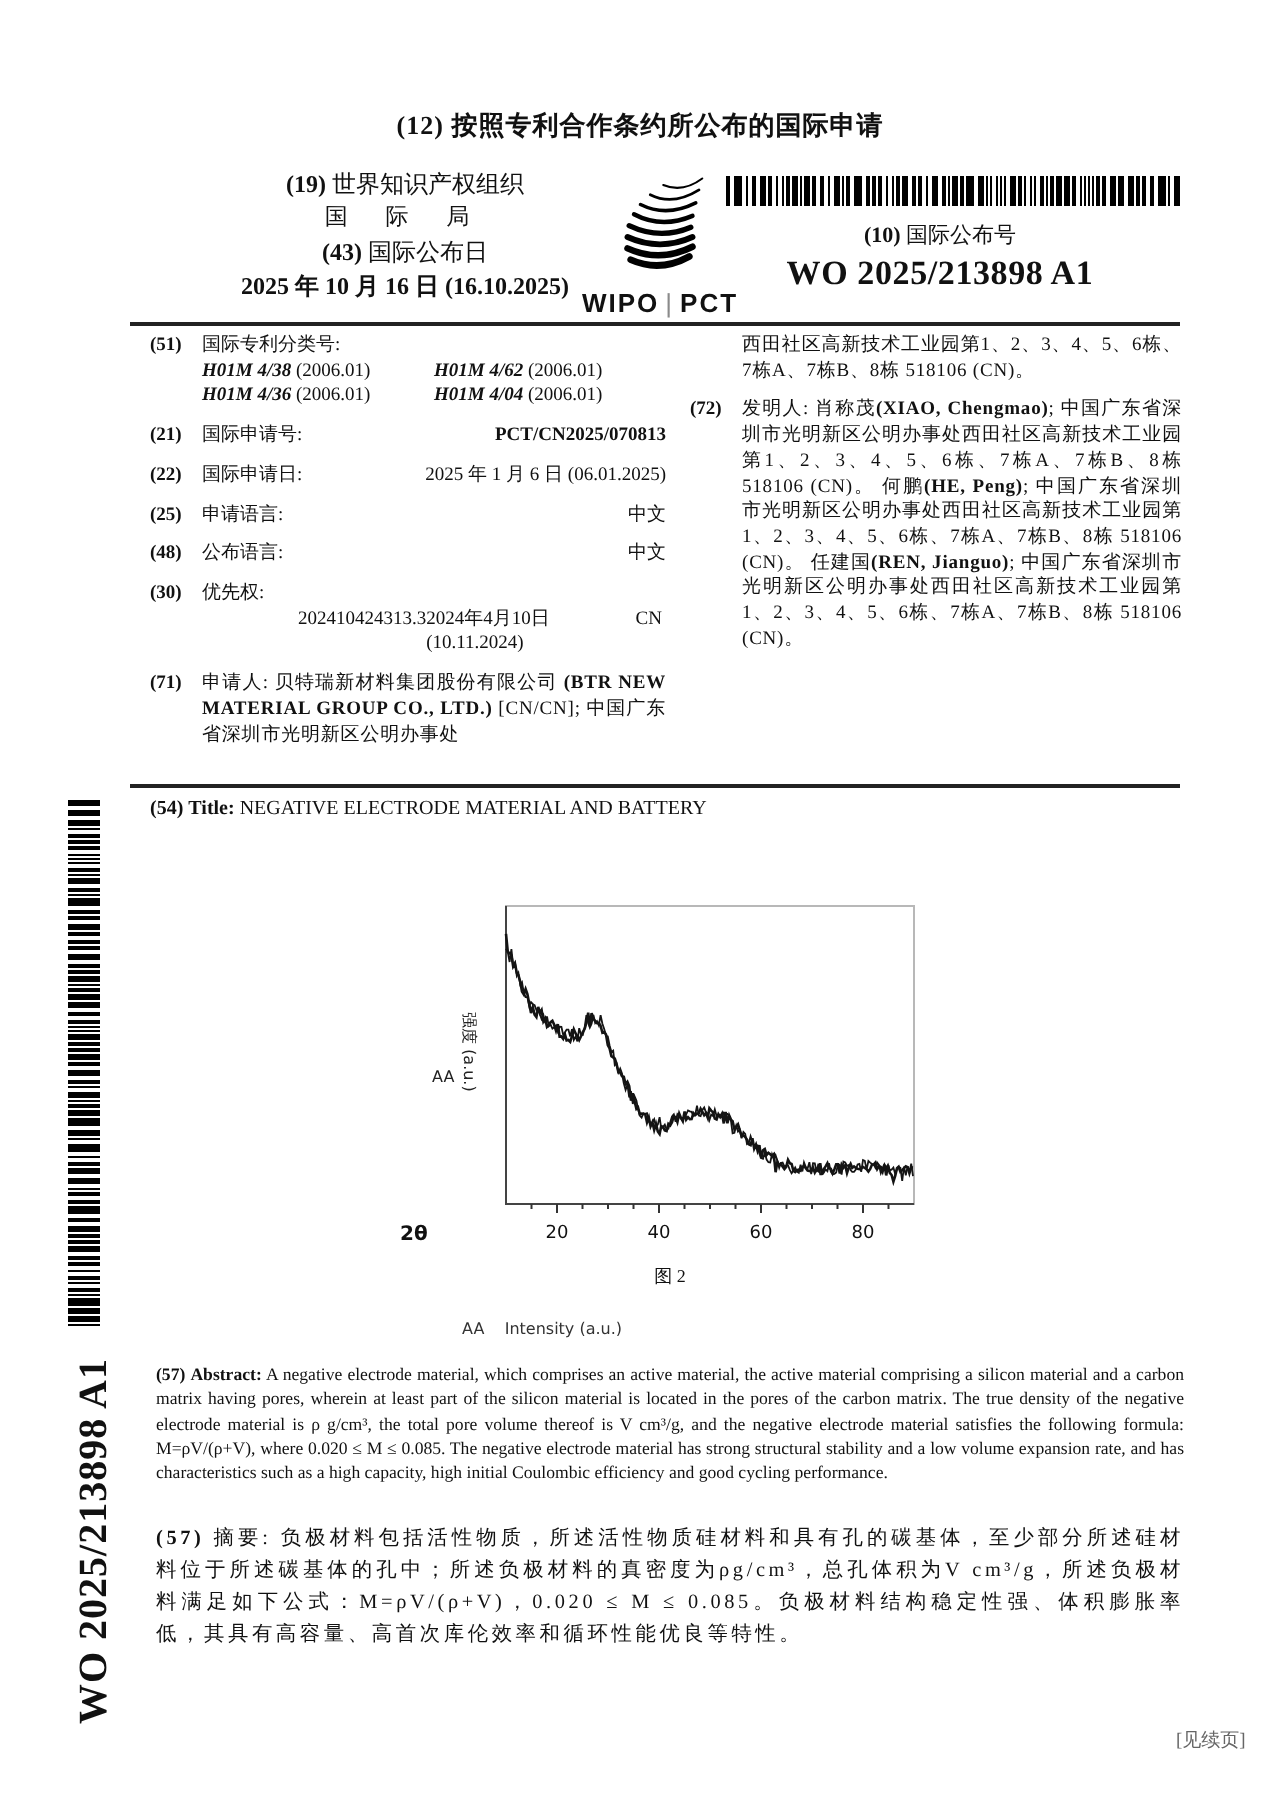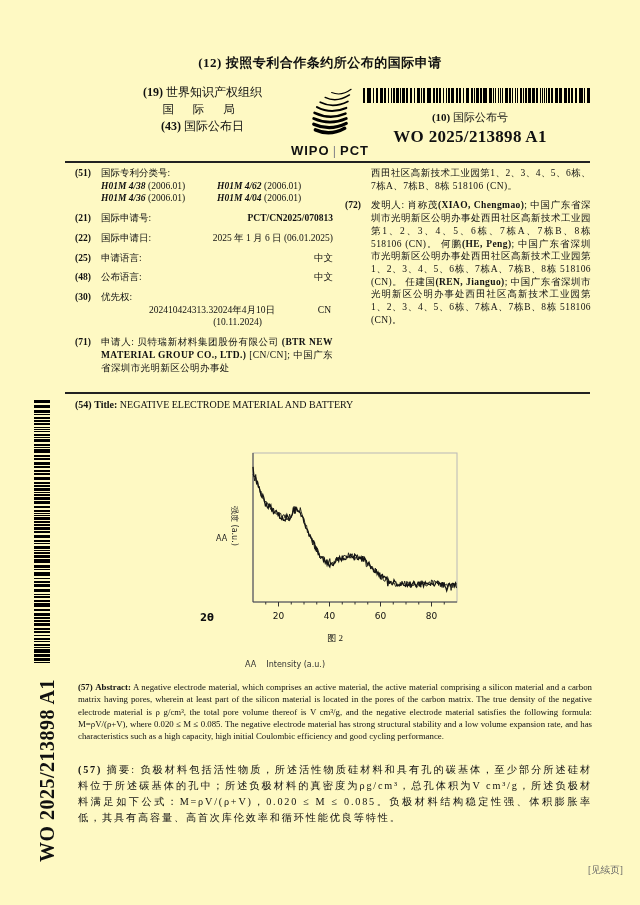--- a/index.html
+++ b/index.html
@@ -1,16 +1,16 @@
 <!DOCTYPE html>
 <html><head>
 <meta charset="utf-8">
 <style>
   html,body{margin:0;padding:0;background:#e8e8e8;}
-  .page{position:relative;width:640px;height:905px;background:#fef9c3;margin:0 auto;
+  .page{position:relative;width:640px;height:905px;background:#ffffff;margin:0 auto;
         font-family:"Liberation Serif", serif;color:#111;overflow:hidden;}
   .abs{position:absolute;}
   .b{font-weight:bold;}
   .rule{position:absolute;left:65px;width:525px;height:2px;background:#222;}
   
   .pub-type{top:54px;left:0;width:640px;font-size:13px;font-weight:bold;text-align:center;letter-spacing:.5px;}
   .org-block{top:84px;left:80px;width:245px;text-align:center;font-size:12px;line-height:1.45;}
   .org-office{letter-spacing:8px;font-size:11.5px;}
   .pubdate-num{font-size:12px;}
   .pubdate-val{font-weight:bold;font-size:12px;}
@@ -35,21 +35,21 @@
   .jtext{text-align:justify;letter-spacing:.4px;}
   
   .title-en{top:399px;left:75px;width:516px;font-size:10px;}
   .title-zh{top:421px;left:75px;width:516px;font-size:10px;}
   
   .figure{top:448px;left:200px;width:270px;height:226px;font-family:"DejaVu Sans",sans-serif;}
   .fig-aa{position:absolute;left:16px;top:86px;font-size:8px;color:#222;}
   .fig-ylabel{position:absolute;left:40px;top:58px;font-size:8px;white-space:nowrap;transform-origin:0 0;transform:rotate(90deg);color:#222;}
   .fig-xlabel{position:absolute;left:0;top:164px;width:270px;font-size:10px;font-weight:bold;}
   .fig-caption{position:absolute;left:0;top:184px;width:270px;text-align:center;font-size:9px;font-family:"Liberation Serif",serif;}
-  .fig-note{position:absolute;left:45px;top:212px;font-size:8px;white-space:pre;color:#333;}
+  .fig-note{position:absolute;left:31px;top:212px;font-size:8px;white-space:pre;color:#333;}
   
   .abstract-en{top:681px;left:78px;width:514px;font-size:8.8px;line-height:1.4;text-align:justify;}
   .abstract-zh{top:762px;left:78px;width:514px;font-size:10.2px;line-height:1.58;text-align:justify;letter-spacing:1.8px;}
   
   .side-wo{top:862px;left:36px;width:188px;font-size:20px;font-weight:bold;white-space:nowrap;
            transform-origin:0 0;transform:rotate(-90deg);letter-spacing:.5px;}
   .continued{top:864px;left:540px;width:60px;font-size:9.5px;color:#666;margin-left:48px;}
   svg{display:block;}
 </style>
 </head>
@@ -65,20 +65,21 @@
   <div class="abs org-block">
     <div>
       <span class="b">(19)</span>
       <span>世界知识产权组织</span>
     </div>
     <div class="org-office">国 际 局</div>
     <div class="pubdate-num">
       <span class="b">(43)</span>
       <span>国际公布日</span>
     </div>
+    <div class="pubdate-val">2025 年 10 月 16 日 (16.10.2025)</div>
   </div>
 
   <div class="abs logo-wrap">
     <svg class="logo-swirl" viewBox="0 0 64 64">
       <g fill="none" stroke="#000" stroke-linecap="round">
         <path d="M14 54 Q32 62 50 52" stroke-width="4.2"></path>
         <path d="M12 47 Q32 56 52 46" stroke-width="4.0"></path>
         <path d="M12 40 Q32 49 52 40" stroke-width="3.6"></path>
         <path d="M13 33 Q32 42 51 34" stroke-width="3.2"></path>
         <path d="M16 26 Q33 35 52 27" stroke-width="2.7"></path>

